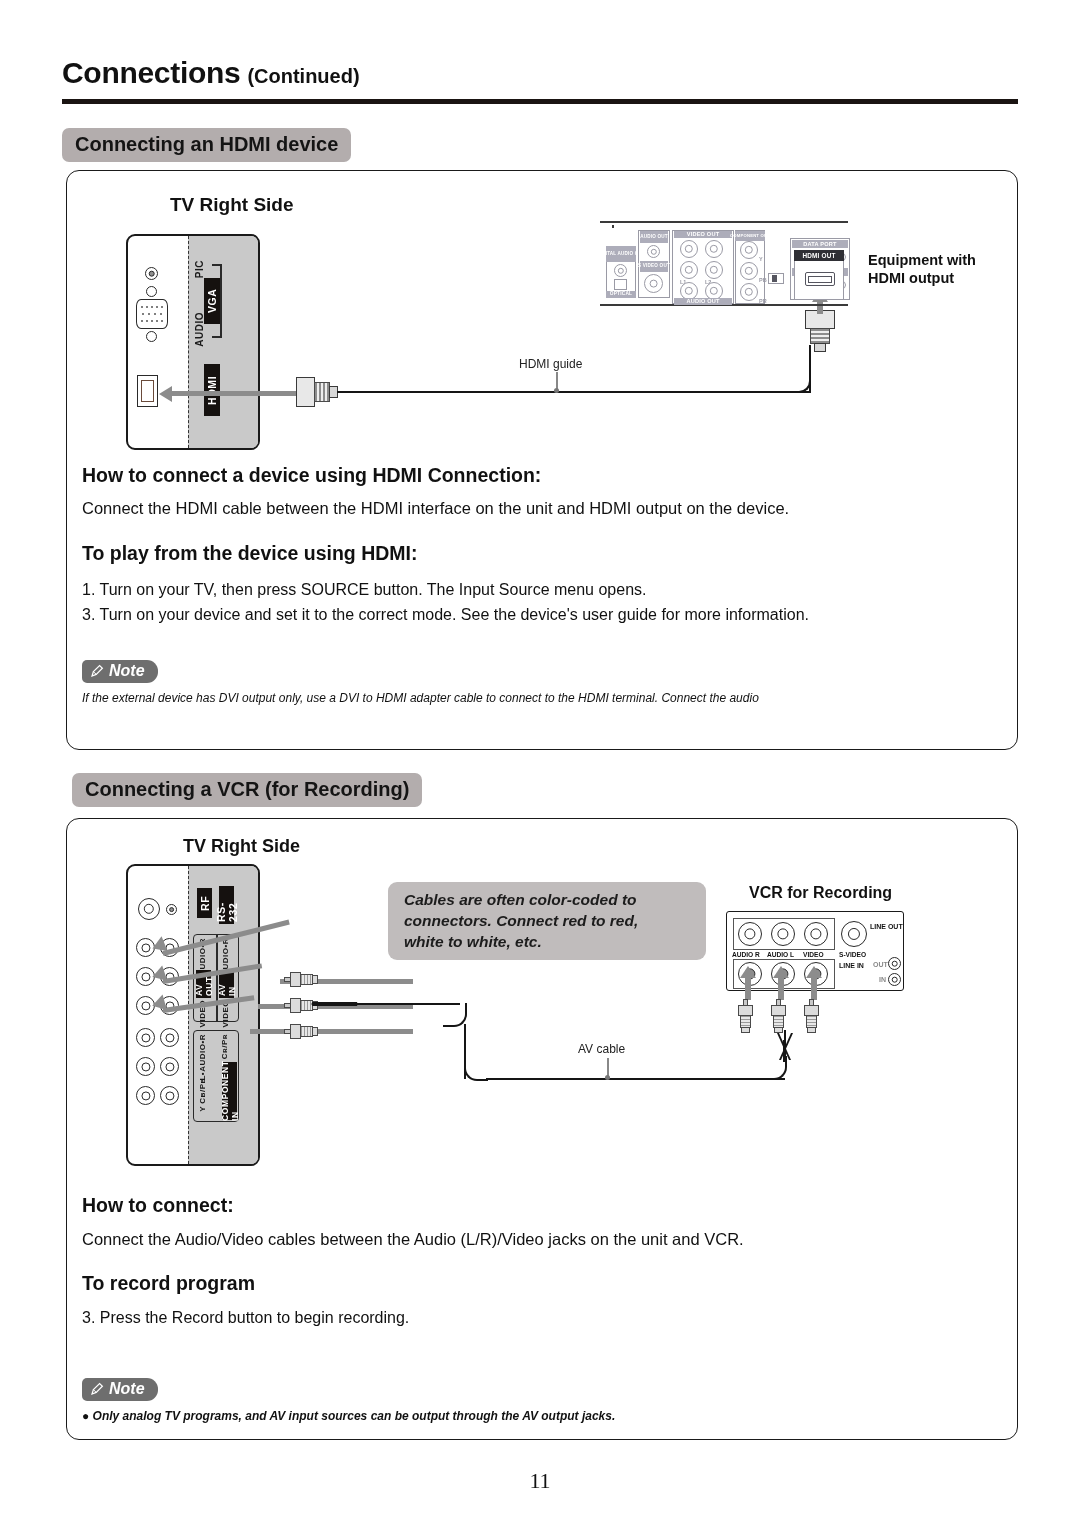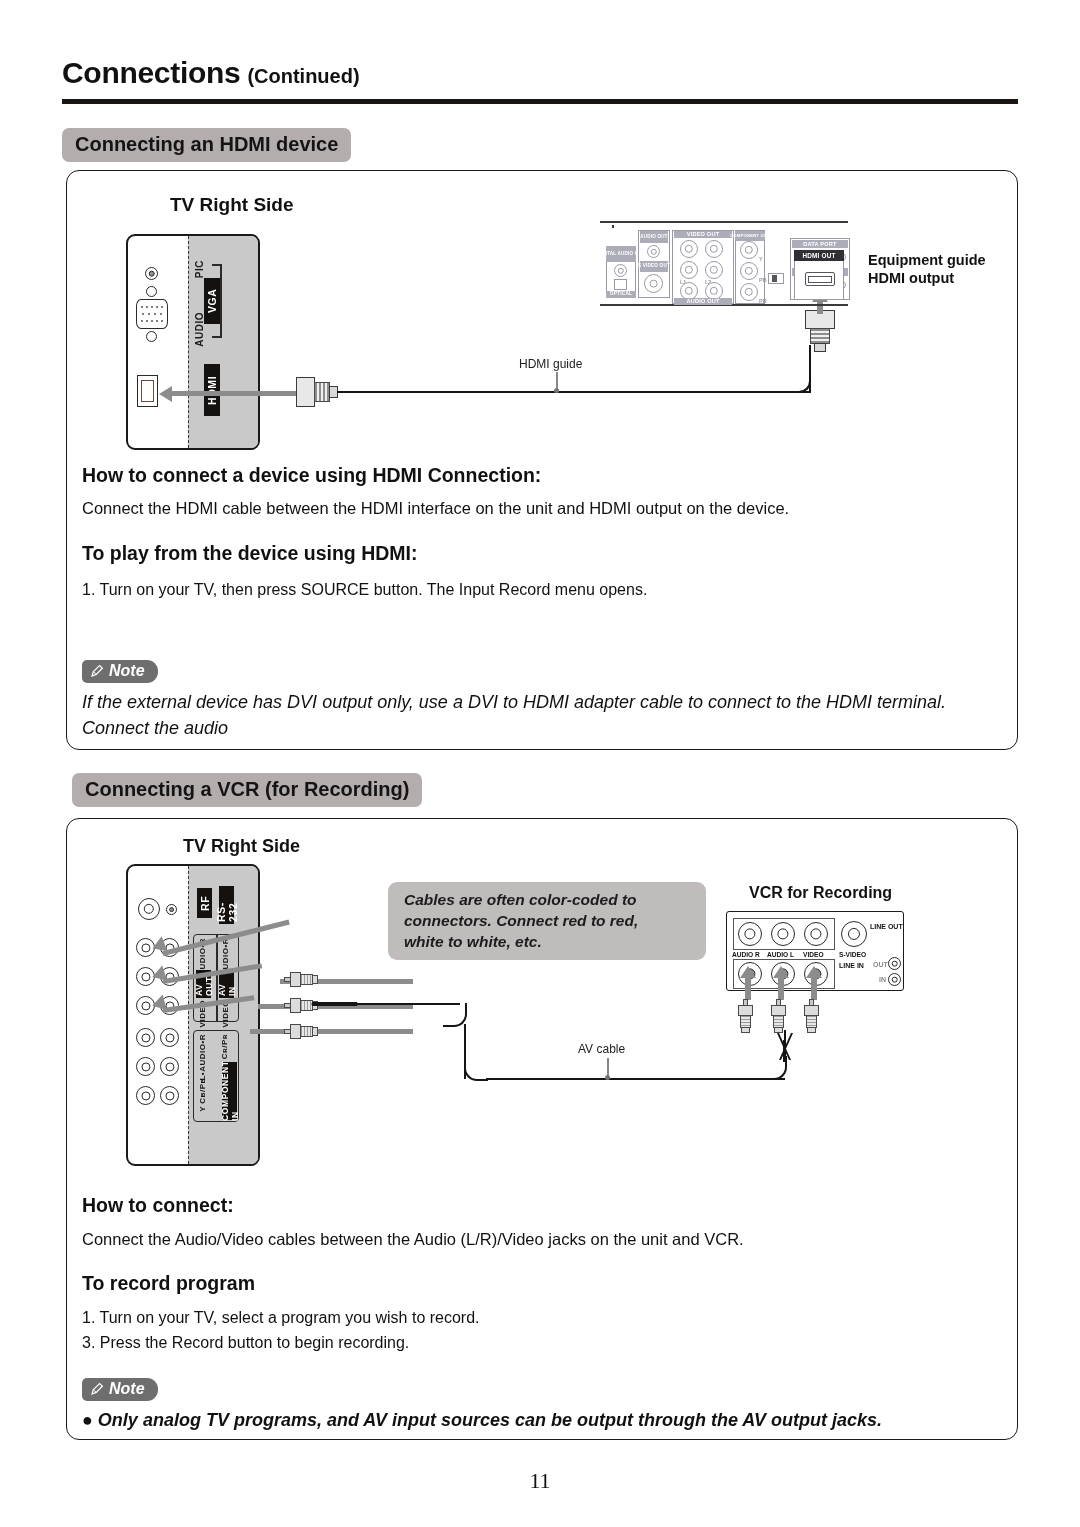--- a/index.html
+++ b/index.html
@@ -244,21 +244,21 @@
   .note-tag {
     position:absolute; background:#6e6e6e; color:#fff;
     border-radius:5px 11px 11px 5px;
     font-size:16px; font-style:italic; font-weight:bold;
     padding:2px 13px 3px 8px;
     display:flex; align-items:center; gap:5px;
     white-space:nowrap;
   }
   .note-tag svg { display:block; }
   .note-body {
-    position:absolute; font-size:18px; font-style:italic;
+    position:absolute; font-size:12px; font-style:italic;
     color:#111; line-height:1.42;
   }
   .note-body.bold { font-weight:bold; }
 
   
   #callout {
     position:absolute; left:388px; top:882px; width:318px; height:78px;
     background:#c0bcbc; border-radius:9px;
     padding:8px 14px 0 16px;
     font-size:15.5px; font-weight:bold; font-style:italic;
@@ -436,30 +436,31 @@
   </div>
 
   <div class="eqblock" style="left:794px; top:250px; width:50px; height:50px;"></div>
   <div class="eqlabel dark" style="left:794px; top:250px; width:50px; height:11px; font-size:6.4px;">HDMI OUT</div>
   <div class="eq-hdmi" style="left:805px; top:272px; width:30px; height:14px;">
     <div class="in"></div>
   </div>
 </div>
 
 <div class="cap-mid" style="left:868px; top:251px; font-size:14.5px;">
-  <div>Equipment guide</div>
+  <div>Equipment with</div>
   <div>HDMI output</div>
 </div>
 
 <div class="h-sub" style="left:82px; top:464px;">How to connect a device using HDMI Connection:</div>
 <div class="p-text" style="left:82px; top:497px; width:880px;">Connect the HDMI cable between the HDMI interface on the unit and HDMI output on the device.</div>
 
 <div class="h-sub" style="left:82px; top:542px;">To play from the device using HDMI:</div>
 <div class="num-list" style="left:82px; top:578px; width:890px;">
-  <div>1. Turn on your TV,  then press <b class="tight">SOURCE</b> button. The <b class="tight">Input Record</b> menu opens.</div>
+  <div>1. Turn on your TV,  then press <b class="tight">SOURCE</b> button. The <b class="tight">Input Source</b> menu opens.</div>
+  <div>3. Turn on your device and set it to the correct mode. See the device's user guide for more information.</div>
 </div>
 
 <div class="note-tag" style="left:82px; top:660px;">
   <svg width="14" height="14" viewBox="0 0 14 14">
     <path d="M2 12 L3.4 7.6 L9.6 1.6 L12.4 4.2 L6.2 10.4 Z" fill="none" stroke="#fff" stroke-width="1.2"></path>
     <path d="M3.4 7.6 L6.2 10.4" stroke="#fff" stroke-width="1"></path>
   </svg>
   <span>Note</span>
 </div>
 <div class="note-body" style="left:82px; top:690px; width:912px;">
@@ -639,21 +640,20 @@
   <div style="position:absolute; left:745px; top:1033px; width:40px; height:27px; border-right:2.2px solid #151515; transform:skewX(24deg);"></div>
   <div style="position:absolute; left:785px; top:1033px; width:33px; height:27px; border-left:2.2px solid #151515; transform:skewX(-24deg);"></div>
   <div class="cable-v" style="left:783px; top:1040px; height:22px;"></div>
 </div>
 
 <div class="h-sub" style="left:82px; top:1194px;">How to connect:</div>
 <div class="p-text" style="left:82px; top:1228px; width:880px;">Connect the Audio/Video cables between the Audio (L/R)/Video jacks on the unit and VCR.</div>
 
 <div class="h-sub" style="left:82px; top:1272px;">To record program</div>
 <div class="num-list" style="left:82px; top:1306px; width:880px;">
-  <div>1. Turn on your TV, select a program you wish to record.</div>
   <div>3. Press the Record button to begin recording.</div>
 </div>
 
 <div class="note-tag" style="left:82px; top:1378px;">
   <svg width="14" height="14" viewBox="0 0 14 14">
     <path d="M2 12 L3.4 7.6 L9.6 1.6 L12.4 4.2 L6.2 10.4 Z" fill="none" stroke="#fff" stroke-width="1.2"></path>
     <path d="M3.4 7.6 L6.2 10.4" stroke="#fff" stroke-width="1"></path>
   </svg>
   <span>Note</span>
 </div>

